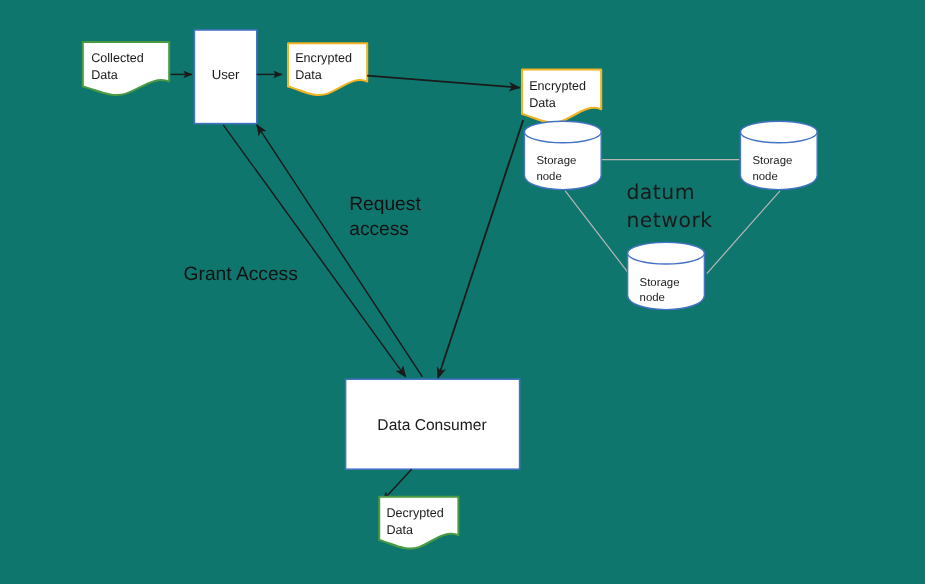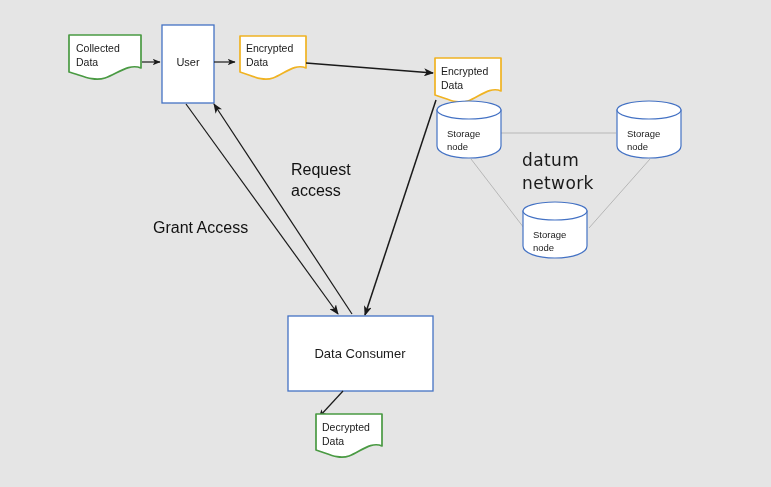--- a/index.html
+++ b/index.html
@@ -7,21 +7,21 @@
     padding: 0;
     background: #ffffff;
   }
   body {
     font-family: "Liberation Sans", sans-serif;
   }
   #canvas {
     position: relative;
     width: 771px;
     height: 487px;
-    background: #e5e5e5;
+    background: #0f766e;
     overflow: hidden;
   }
   #diagram-svg {
     position: absolute;
     left: 0;
     top: 0;
     width: 771px;
     height: 487px;
   }
   .node-label {

